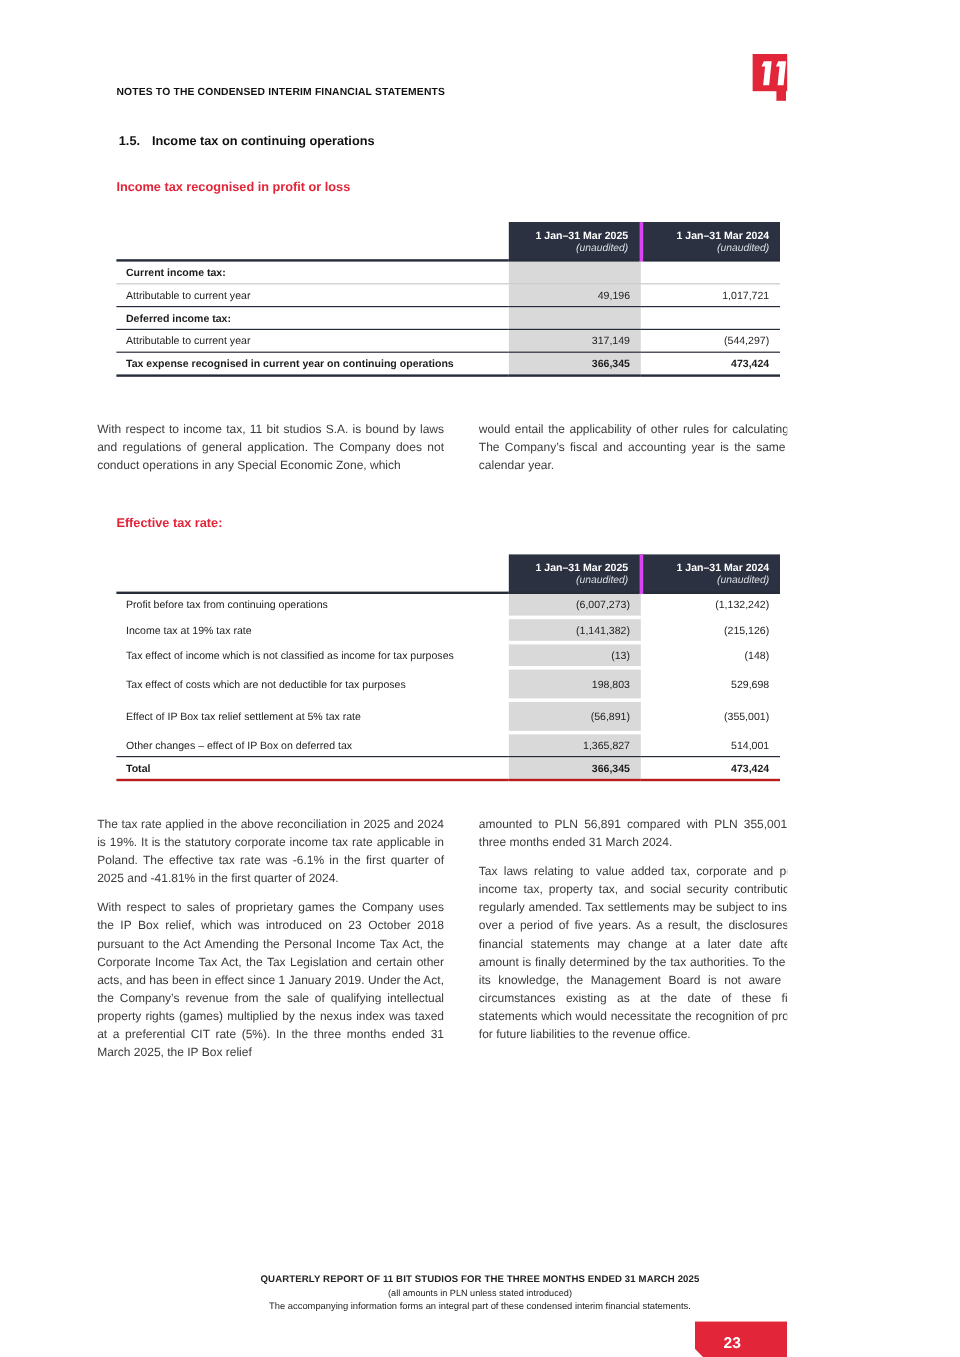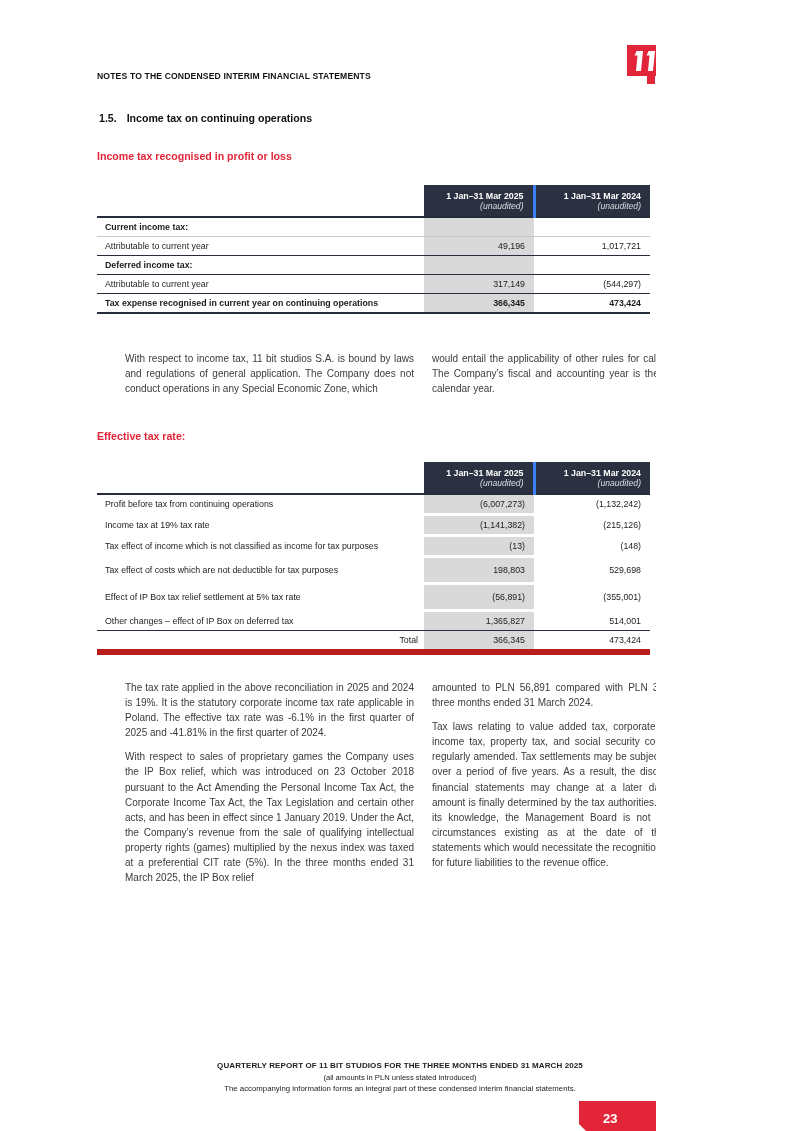--- a/index.html
+++ b/index.html
@@ -40,40 +40,40 @@
   .fin-table.t1 { top: 185px; }
   .fin-table.t2 { top: 462px; }
   .fin-table col.c-label { width: 327px; }
   .fin-table col.c-25 { width: 110px; }
   .fin-table col.c-24 { width: 116px; }
 
   .fin-table th.h-col {
     background: #2b3140; color: #fff; text-align: right;
     padding: 6px 9px 5px 4px; vertical-align: middle;
   }
-  .fin-table th.h-col24 { border-left: 3px solid #3b82f6; }
+  .fin-table th.h-col24 { border-left: 3px solid #d946ef; }
   .fin-table th .period { display:block; font-size: 8.8px; font-weight: bold; }
   .fin-table th .note { display:block; font-size: 8.6px; font-style: italic; font-weight: normal; color: #dcdfe4; }
 
   .fin-table td { font-size: 8.8px; vertical-align: middle; }
   .fin-table td.lbl { text-align: left; padding: 4px 6px 4px 8px; }
   .fin-table td.val { text-align: right; padding: 4px 9px 4px 20px; }
   .fin-table td.col25 { background: #d9d9d9; }
   .fin-table .bold { font-weight: bold; }
 
   .fin-table tr.top-dark td { border-top: 2px solid #262c3a; }
   .fin-table tr.sep-light td { border-bottom: 1px solid #c9c9c9; }
   .fin-table tr.sep-dark td { border-bottom: 1.5px solid #262c3a; }
   .fin-table tr.gap td { border-bottom: 3px solid #ffffff; }
   .fin-table tr.pad-lg td { padding-top: 7px; padding-bottom: 7px; }
-  .fin-table tr.total-row td { border-top: 1.5px solid #262c3a; border-bottom: 6px solid #b91c1c; font-weight: normal; text-align: right; }
+  .fin-table tr.total-row td { border-top: 1.5px solid #262c3a; border-bottom: 2px solid #b91c1c; font-weight: bold; }
   .fin-table tr.last-dark td { border-bottom: 2px solid #262c3a; }
 
   
-  .body-block { position: absolute; left: 114px; width: 607px; display: flex; gap: 18px; justify-content: flex-end; }
+  .body-block { position: absolute; left: 81px; width: 607px; display: flex; gap: 29px; }
   .body-block.b1 { top: 351px; }
   .body-block.b2 { top: 680px; }
   .body-col { width: 289px; }
   .body-col p {
     margin: 0 0 9px 0;
     font-size: 10px; line-height: 15.1px;
     text-align: justify; color: #3b3b3b;
   }
 
   

